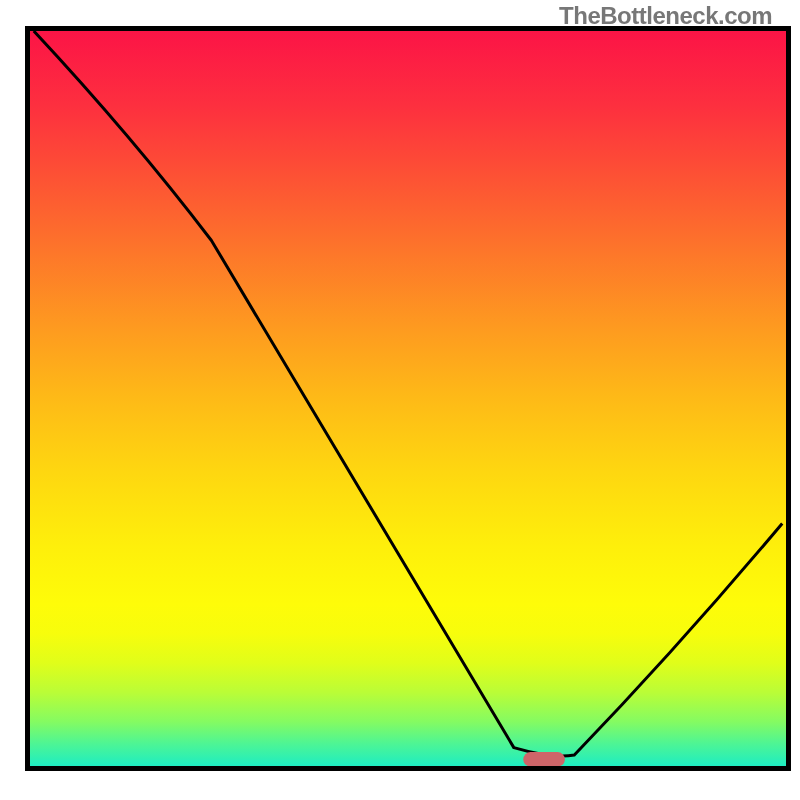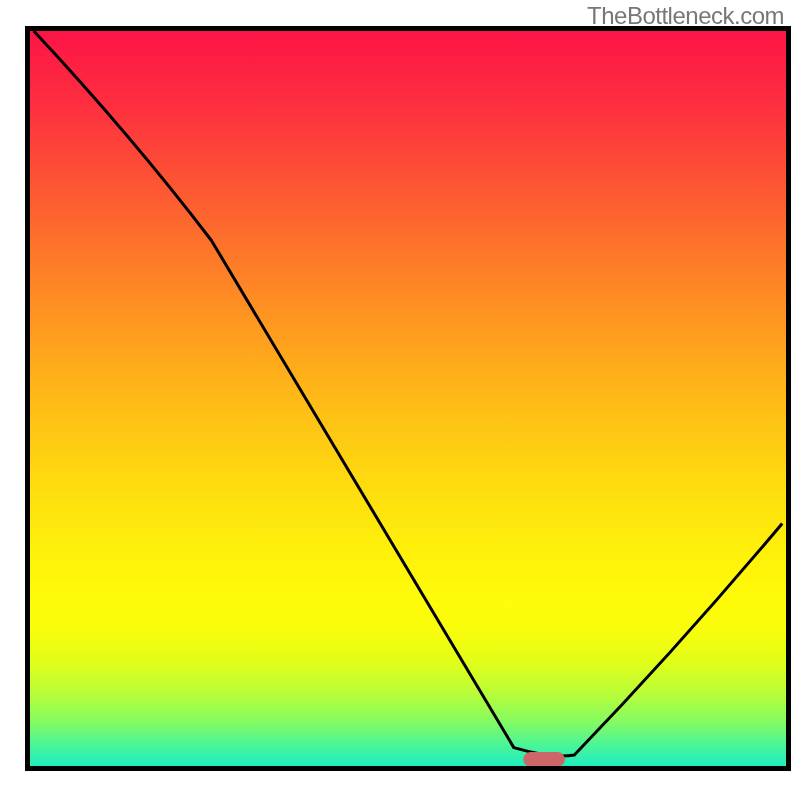--- a/index.html
+++ b/index.html
@@ -11,23 +11,23 @@
     font-family: Arial, Helvetica, sans-serif;
   }
   .container {
     position: relative;
     width: 800px;
     height: 800px;
   }
   .watermark {
     position: absolute;
     top: 2px;
-    right: 16px;
+    right: 28px;
     font-size: 24px;
-    font-weight: normal;
+    font-weight: bold;
     color: #777;
     letter-spacing: -0.5px;
     z-index: 10;
   }
   svg.plot {
     position: absolute;
     top: 0;
     left: 0;
   }
 </style>

